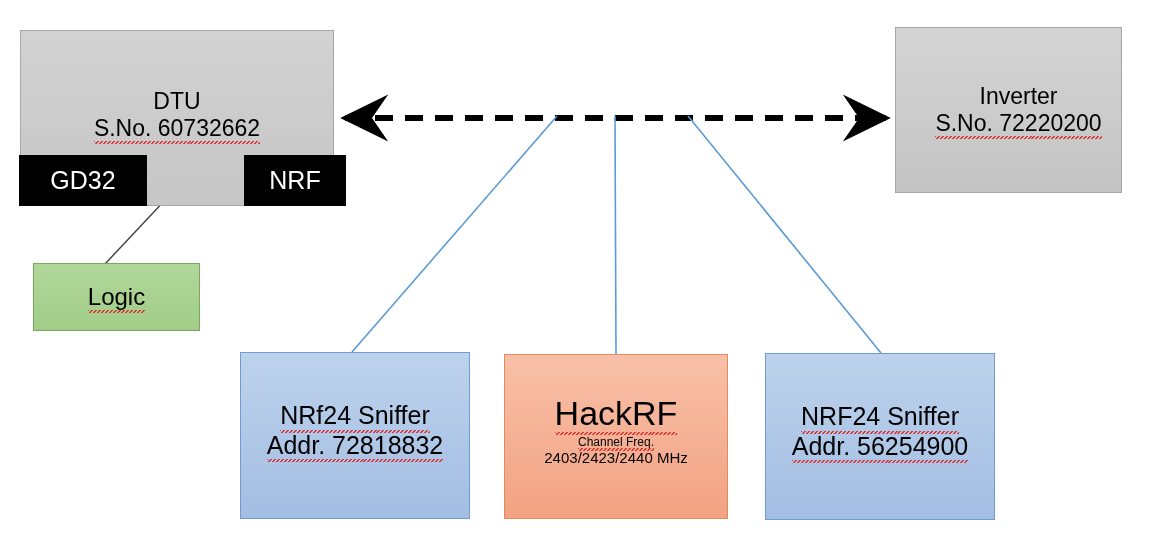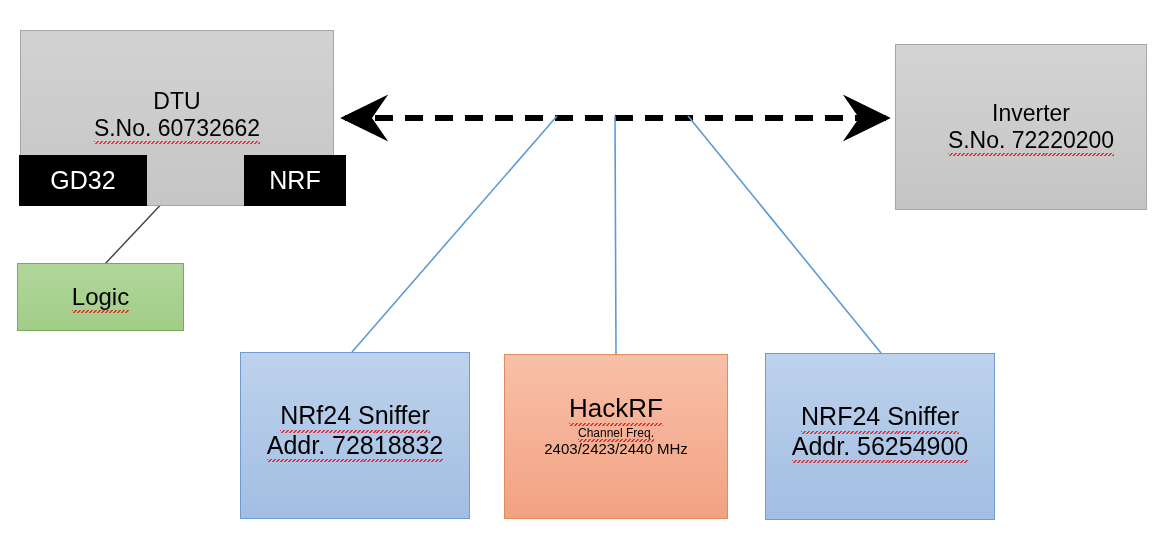--- a/index.html
+++ b/index.html
@@ -32,21 +32,21 @@
   #dtu-box {
     left: 20px; top: 30px; width: 314px; height: 176px;
     background: linear-gradient(180deg, #d2d2d2 0%, #c6c6c6 100%);
     border: 1px solid #a6a6a6;
     justify-content: flex-start;
     padding-top: 57px;
     font-size: 23px;
   }
   
   #inverter-box {
-    left: 895px; top: 44px; width: 252px; height: 166px;
+    left: 895px; top: 27px; width: 227px; height: 166px;
     background: linear-gradient(180deg, #d4d4d4 0%, #c4c4c4 100%);
     border: 1px solid #a6a6a6;
     font-size: 23px;
     padding-left: 20px;
   }
   
   .blackblock {
     position: absolute;
     box-sizing: border-box;
     background: #000000;
@@ -54,21 +54,21 @@
     display: flex;
     align-items: center;
     justify-content: center;
     font-size: 25px;
   }
   #gd32-box { left: 19px; top: 155px; width: 128px; height: 51px; }
   #nrf-box  { left: 232px; top: 155px; width: 102px; height: 51px; margin-left: 12px; }
 
   
   #logic-box {
-    left: 17px; top: 263px; width: 167px; height: 68px;
+    left: 33px; top: 263px; width: 167px; height: 68px;
     background: linear-gradient(180deg, #b0d79a 0%, #a2cd88 100%);
     border: 1px solid #7aa85e;
     font-size: 24px;
   }
   
   #sniffer-left-box {
     left: 240px; top: 352px; width: 230px; height: 167px;
     background: linear-gradient(180deg, #bdd2ec 0%, #a3bee3 100%);
     border: 1px solid #6f9bd1;
     justify-content: flex-start;
@@ -83,21 +83,21 @@
     padding-top: 48px;
     font-size: 25px;
   }
   #hackrf-box {
     left: 504px; top: 354px; width: 224px; height: 165px;
     background: linear-gradient(180deg, #f8c0a8 0%, #f2a282 100%);
     border: 1px solid #e08a5d;
     justify-content: flex-start;
     padding-top: 38px;
   }
-  #hackrf-box .line-1 { font-size: 26px; }
+  #hackrf-box .line-1 { font-size: 34px; }
   #hackrf-box .line-2 { font-size: 12px; margin-top: 2px; }
   #hackrf-box .line-3 { font-size: 15px; }
 
   
   .sq {
     position: relative;
     display: inline-block;
   }
   .sq::after {
     content: "";

